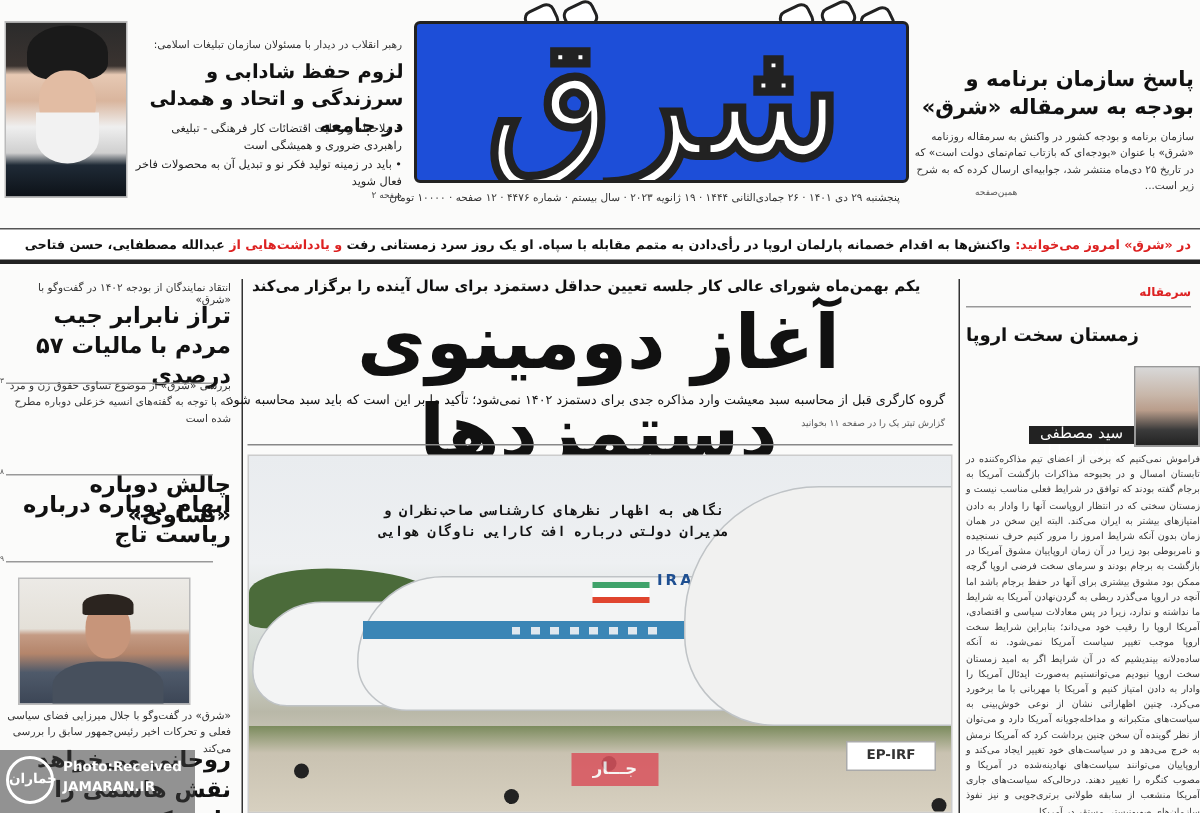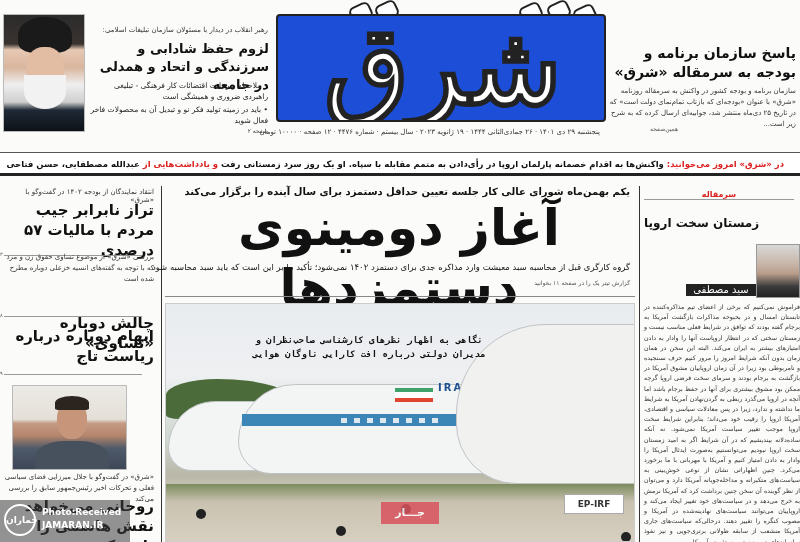--- a/index.html
+++ b/index.html
@@ -25,25 +25,25 @@
   .leader-photo { left: 3px; top: 14px; width: 82px; height: 118px; background: linear-gradient(180deg,#2b2b2b 0%, #3a3330 25%, #e7c9b4 30%, #d9b59d 45%, #efefef 60%, #cfcfcf 75%, #1f2a36 82%, #0d1218 100%); border: 1px solid #bbb; }
   .leader-face { position:absolute; left: 22px; top: 32px; width: 38px; height: 42px; border-radius: 45%; background: #e2bca3; }
   .leader-turban { position:absolute; left: 14px; top: 2px; width: 54px; height: 36px; border-radius: 50% 50% 30% 30%; background: #1a1a1a; }
   .leader-beard { position:absolute; left: 20px; top: 60px; width: 42px; height: 34px; border-radius: 0 0 50% 50%; background: #f2f2f2; }
   .tl-kicker { left: 90px; top: 26px; width: 178px; font-size: 7px; color: #333; text-align: right; }
   .tl-title { left: 91px; top: 40px; width: 178px; font-size: 13px; font-weight: bold; line-height: 18px; text-align: right; }
   .tl-bullet { width: 178px; font-size: 7.5px; line-height: 11px; text-align: right; color: #222; left: 90px; }
   .tl-page { left: 90px; top: 127px; width: 178px; font-size: 6px; color: #444; text-align: right; }
 
   
-  .teaser { left: 0; top: 152px; width: 800px; height: 24px; border-top: 1px solid #555; border-bottom: 3px solid #222; background: #fff; font-size: 8.5px; font-weight: bold; padding: 6px 16px 0 6px; text-align: right; white-space: nowrap; overflow: hidden; }
+  .teaser { left: 0; top: 152px; width: 800px; height: 24px; border-top: 1px solid #555; border-bottom: 3px solid #222; background: #fff; font-size: 8.5px; font-weight: bold; padding: 6px 6px 0 6px; text-align: right; white-space: nowrap; overflow: hidden; }
   .teaser .red { color: #d22; }
 
   
-  .main-kicker { left: 168px; top: 186px; width: 462px; font-size: 10px; font-weight: bold; text-align: right; }
+  .main-kicker { left: 168px; top: 186px; width: 462px; font-size: 10px; font-weight: bold; text-align: left; }
   .main-title { left: 168px; top: 198px; width: 462px; font-size: 50px; font-weight: bold; text-align: center; line-height: 60px; letter-spacing: -1px; }
   .main-sub { left: 168px; top: 262px; width: 462px; font-size: 8.5px; font-weight: normal; text-align: right; white-space: nowrap; }
   .main-ref { left: 168px; top: 279px; width: 462px; font-size: 6px; color: #555; text-align: right; }
   .hr { height: 1px; background: #888; }
 
   
   .photo { left: 165px; top: 303px; width: 470px; height: 239px; background: linear-gradient(180deg, #e9ecef 0%, #eef0f2 30%, #cfd6cf 58%, #b9b8a8 72%, #d8d2c5 85%, #d2cbbb 100%); overflow: hidden; border: 1px solid #ccc; }
   .trees { position: absolute; left: 0; top: 75px; width: 130px; height: 40px; background: #4b6b3a; border-radius: 40% 60% 10% 10%; }
   .plane { position: absolute; background: #f3f4f4; border: 1px solid #bfc3c6; }
   .plane1 { left: 2px; top: 97px; width: 150px; height: 70px; border-radius: 60px 10px 10px 30px; }
@@ -54,21 +54,21 @@
   .iranair { position: absolute; left: 272px; top: 78px; font-size: 10px; font-weight: bold; color: #1e4f91; letter-spacing: 2px; direction: ltr; }
   .flag { position: absolute; left: 229px; top: 84px; width: 38px; height: 14px; background: linear-gradient(180deg,#3fa26a 0 30%, #fff 30% 70%, #e0452f 70% 100%); }
   .reg { position: absolute; left: 398px; top: 190px; width: 60px; height: 20px; background: #fff; border: 1px solid #aaa; font-size: 9px; font-weight: bold; color: #333; text-align: center; line-height: 18px; direction: ltr; }
   .ground { position: absolute; left: 0; top: 180px; width: 470px; height: 60px; background: linear-gradient(180deg,#7b8b5d 0%, #c9c2b1 30%, #d8d1c1 100%); }
   .gear { position: absolute; width: 10px; height: 10px; border-radius: 50%; background: #222; }
   .photo-title { position: absolute; right: 140px; top: 6px; font-size: 26px; font-weight: bold; color: #111; }
   .photo-sub { position: absolute; right: 140px; top: 30px; width: 250px; font-size: 9px; font-weight: bold; line-height: 14px; color: #111; text-align: center; font-family: Liberation Mono, monospace; }
   .credit { position: absolute; left: 215px; top: 198px; width: 58px; height: 22px; background: #d9535d; opacity: .85; color: #fff; font-size: 11px; font-weight: bold; text-align: center; line-height: 22px; }
 
   
-  .ed-label { left: 644px; top: 190px; width: 150px; font-size: 8px; color: #d22; font-weight: bold; text-align: center; border-bottom: 1px solid #999; padding-bottom: 0; }
+  .ed-label { left: 644px; top: 190px; width: 150px; font-size: 8px; color: #d22; font-weight: bold; text-align: right; border-bottom: 1px solid #999; padding-bottom: 5px; }
   .ed-title { left: 644px; top: 216px; width: 150px; font-size: 12px; font-weight: bold; text-align: left; }
   .ed-photo { left: 756px; top: 244px; width: 44px; height: 54px; background: linear-gradient(180deg,#d8d8d8 0%,#c8b7aa 35%,#b99d8b 55%, #3b3b3b 80%,#222 100%); border: 1px solid #999; }
   .ed-author { left: 686px; top: 284px; width: 70px; height: 12px; background: #222; color: #fff; font-size: 10px; text-align: center; line-height: 12px; }
   .ed-body { left: 644px; top: 302px; width: 156px; font-size: 6.3px; line-height: 10.2px; color: #333; text-align: justify; }
 
   
   .lc { left: 4px; width: 150px; text-align: right; }
   .lc-kicker { font-size: 7px; color: #333; }
   .lc-title { font-size: 15px; font-weight: bold; line-height: 20px; }
   .lc-sep { left: 4px; width: 138px; height: 1px; background: #999; }

